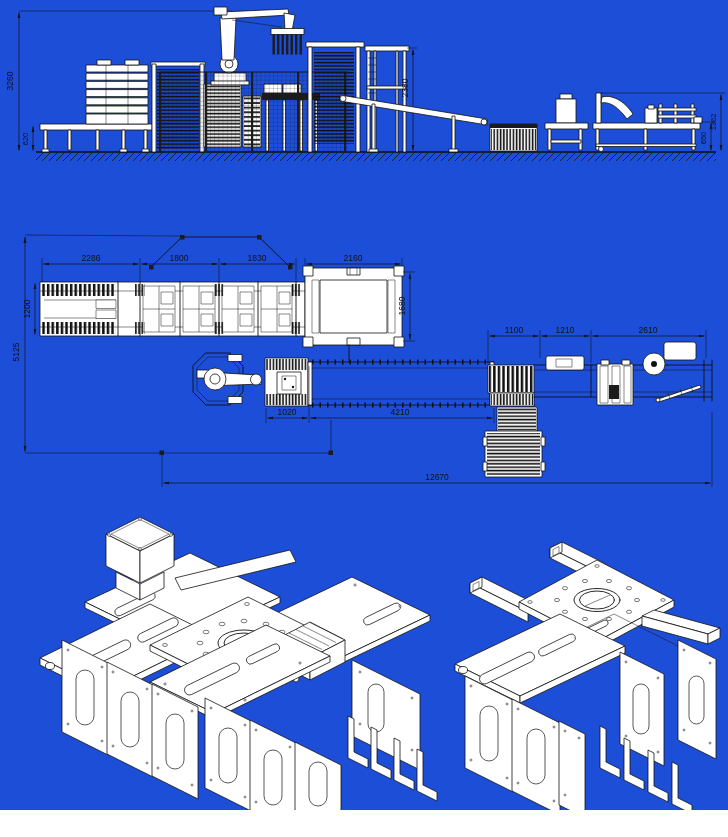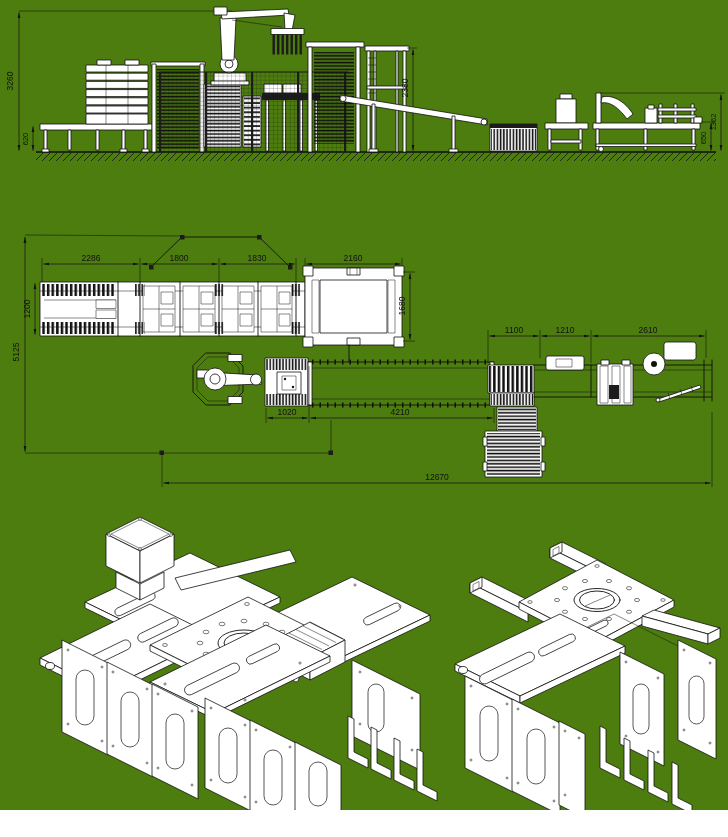--- a/index.html
+++ b/index.html
@@ -1,16 +1,16 @@
 <!DOCTYPE html>
 <html><head>
 <meta charset="utf-8">
 <style>
   html,body{margin:0;padding:0;background:#ffffff;}
-  .page{width:728px;height:810px;background:#4d7c0f;position:relative;overflow:hidden;
+  .page{width:728px;height:810px;background:#1d4ed8;position:relative;overflow:hidden;
         font-family:"Liberation Sans", sans-serif;}
   svg{display:block}
   
   .ln  {stroke:#111;stroke-width:0.9;fill:none;stroke-linejoin:round;stroke-linecap:round}
   .lnb {stroke:#111;stroke-width:1.4;fill:none}
   .thin{stroke:#111;stroke-width:0.5;fill:none}
   .fw  {fill:#ffffff;stroke:#111;stroke-width:0.8;stroke-linejoin:round}
   .fwt {fill:#ffffff;stroke:#111;stroke-width:0.5;stroke-linejoin:round}
   .fd  {fill:#1c1c1c;stroke:none}
   .slot{fill:#ffffff;stroke:#111;stroke-width:0.7}

